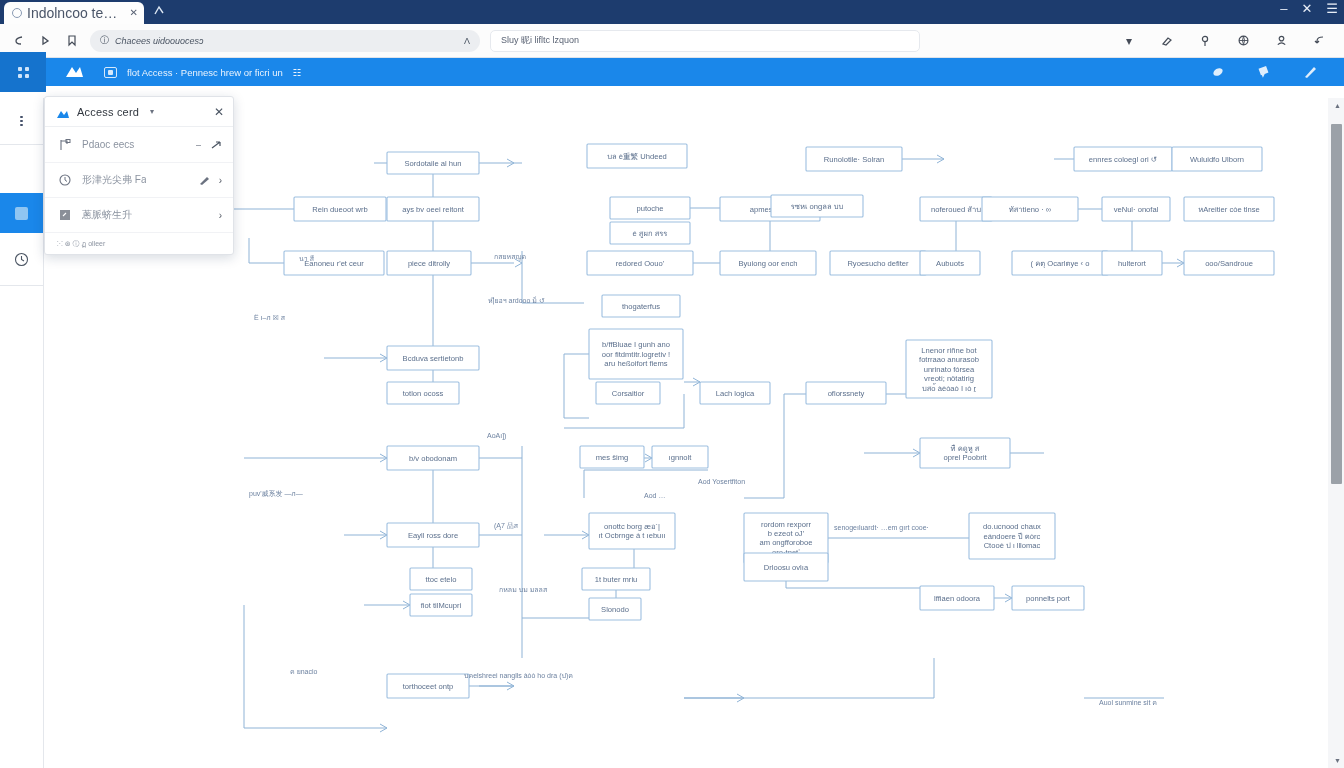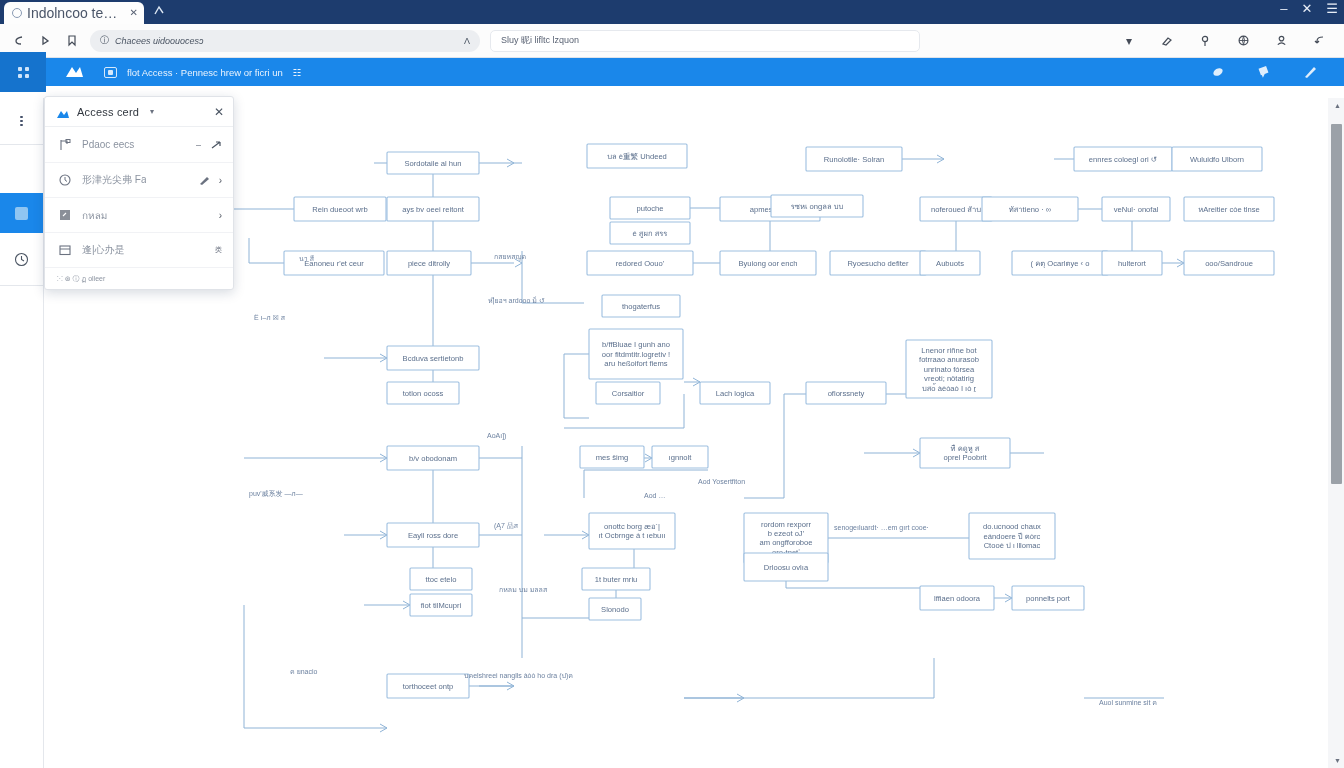--- a/index.html
+++ b/index.html
@@ -598,38 +598,26 @@
     </div>
 
 
     <div class="card-row">
       <span class="cr-ic">
         <svg width="14" height="14" viewBox="0 0 14 14">
             <rect x="2" y="2" width="10" height="10" fill="#8a8f98"></rect>
             <path d="M5 8 L8 5" stroke="#fff" stroke-width="1.1"></path>
           </svg>
       </span>
-      <span class="cr-label">กหลม</span>
+      <span class="cr-label">蔥脈蛴生升</span>
       <span class="cr-right">
         <span class="chev">›</span>
       </span>
     </div>
 
 
-    <div class="card-row">
-      <span class="cr-ic">
-        <svg width="14" height="14" viewBox="0 0 14 14">
-            <rect x="2" y="3" width="10" height="8.5" fill="none" stroke="#6b7280" stroke-width="1.1"></rect>
-            <path d="M2 6 H12" stroke="#6b7280" stroke-width="1"></path>
-          </svg>
-      </span>
-      <span class="cr-label">逢|心办是</span>
-      <span class="cr-right">
-        <span style="font-size:7px">类</span>
-      </span>
-    </div>
 
     <div class="card-ft">
       <span>⁙ ⊛ ⓘ ฏ olleer</span>
     </div>
   </div>
 
 </div>
 
 </body></html>

